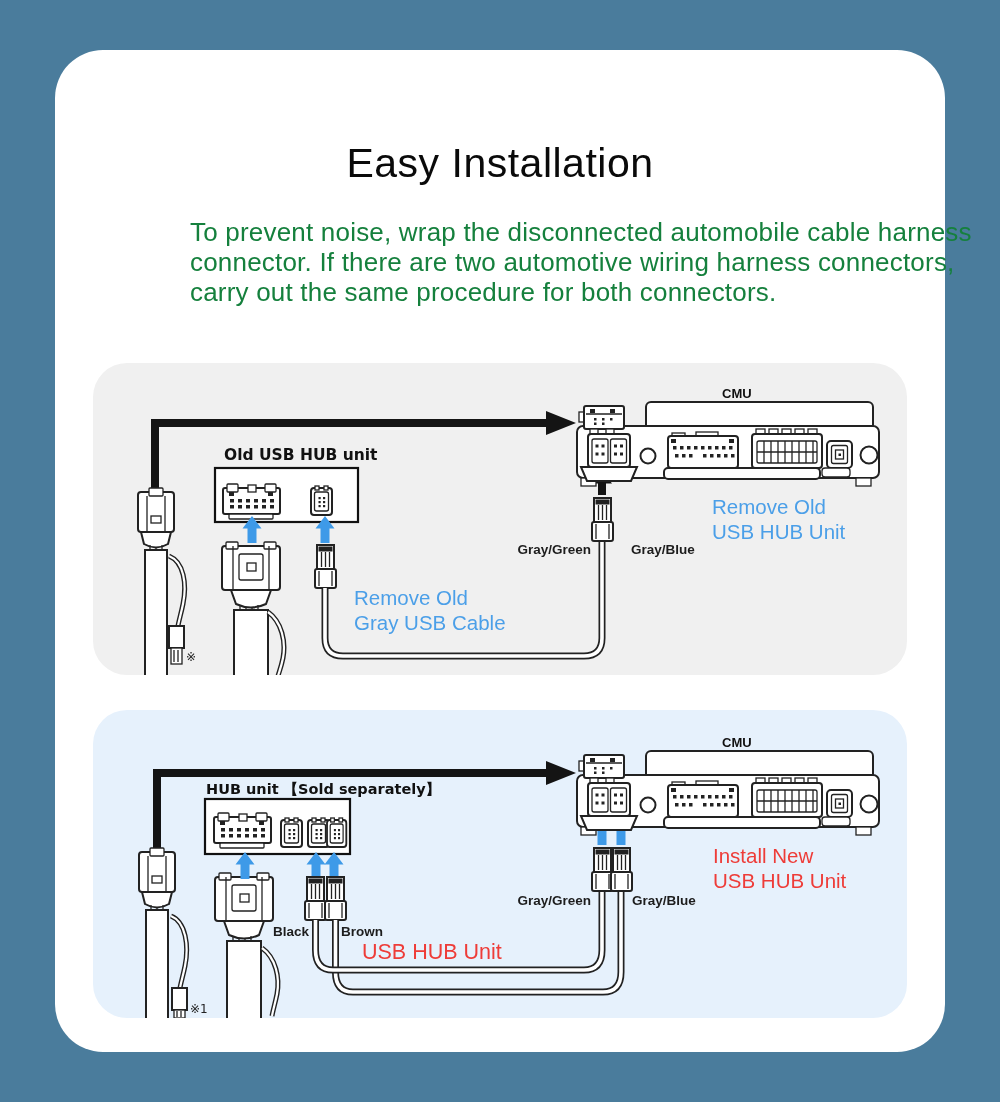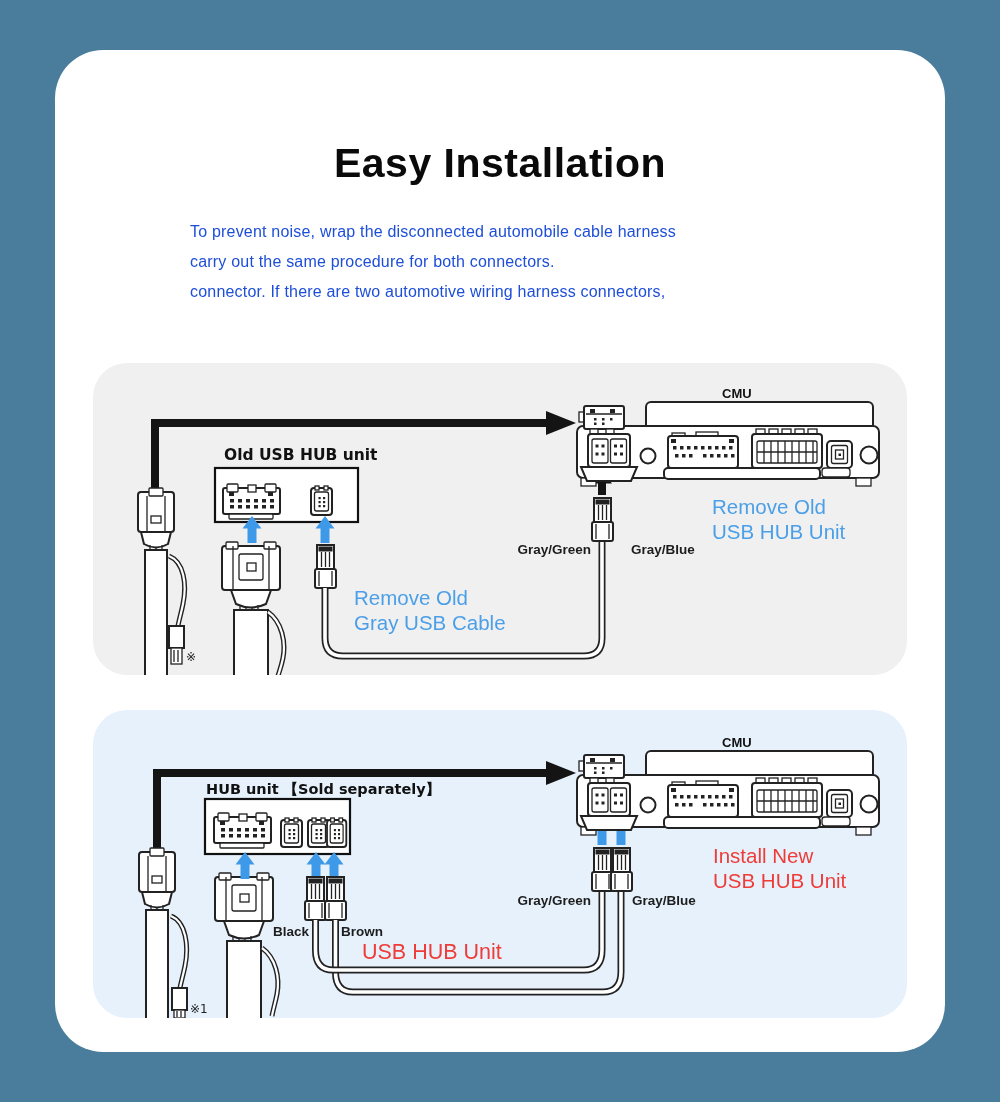--- a/index.html
+++ b/index.html
@@ -8,26 +8,26 @@
     background:#4a7c9c;
     font-family:"Liberation Sans", sans-serif;
     overflow:hidden;
   }
   .card {
     position:absolute; left:55px; top:50px; width:890px; height:1002px;
     background:#ffffff; border-radius:48px;
   }
   .title {
     position:absolute; left:0; top:90px; width:100%;
-    text-align:center; font-size:41px; font-weight:700; color:#0a0a0a;
+    text-align:center; font-size:41px; font-weight:400; color:#0a0a0a;
     letter-spacing:0.5px;
   }
   .desc {
     position:absolute; left:135px; top:167px; width:790px;
-    font-size:16px; line-height:30px; color:#1d4ed8; letter-spacing:0.2px;
+    font-size:26px; line-height:30px; color:#15803d; letter-spacing:0.2px;
   }
   .desc div { white-space:nowrap; }
   .panel {
     position:absolute; left:93px; width:814px; overflow:hidden; border-radius:34px;
   }
   .panel-old { top:363px; height:312px; background:#f0f0f0; }
   .panel-new { top:710px; height:308px; background:#e6f1fc; }
   .panel svg { display:block; }
 
   
@@ -216,22 +216,22 @@
       <rect x="822" y="468" width="28" height="9" rx="3" class="ln-thin"></rect>
       <circle cx="869" cy="455" r="8.5" class="ln"></circle>
     </g>
   </defs>
 </svg>
 
 <div class="card">
   <div class="title">Easy Installation</div>
   <div class="desc">
     <div>To prevent noise, wrap the disconnected automobile cable harness</div>
+    <div>connector. If there are two automotive wiring harness connectors,</div>
     <div>carry out the same procedure for both connectors.</div>
-    <div>connector. If there are two automotive wiring harness connectors,</div>
   </div>
 </div>
 
 <div class="panel panel-old">
   <svg width="814" height="312" viewBox="93 363 814 312">
 
     <polyline points="155,492 155,423 547,423" class="thick"></polyline>
     <polygon points="546,411 546,435 576,423" class="blk"></polygon>
 
     <use href="#sym-harness-sm" transform="translate(137,488)"></use>

